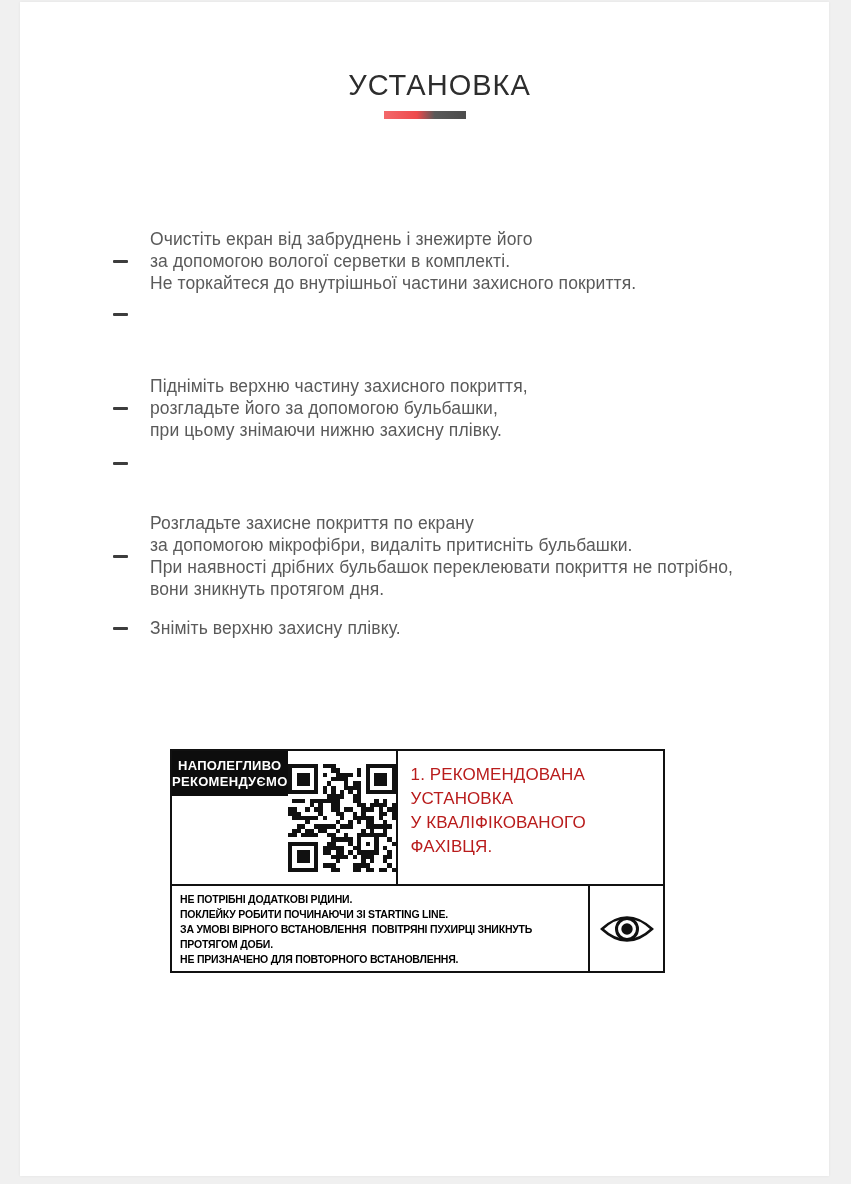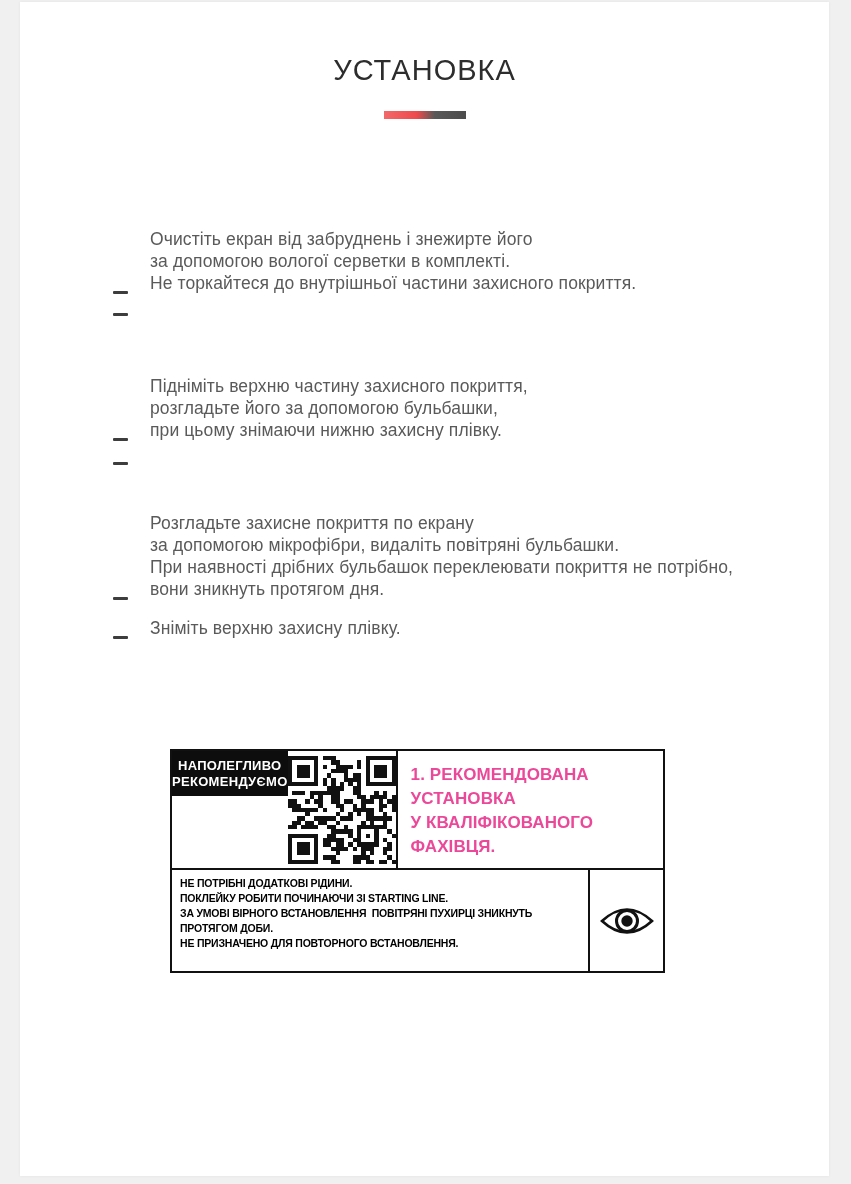--- a/index.html
+++ b/index.html
@@ -10,33 +10,33 @@
     position:relative;
     overflow:hidden;
   }
   .page{
     position:absolute;left:20px;top:2px;width:809px;height:1174px;
     background:#ffffff;
     box-shadow:0 0 3px rgba(0,0,0,0.06);
   }
   .title{
     position:absolute;left:0;top:52px;width:100%;
-    margin:0;text-align:center;
+    margin:15px;text-align:center;
     font-size:29px;font-weight:500;letter-spacing:1px;
     color:#2d2d2d;
   }
   .accent-bar{
     position:absolute;top:109px;left:50%;transform:translateX(-50%);
     width:82px;height:8px;
     background:linear-gradient(90deg,#f3686a 0%,#ee4a4c 40%,#595959 62%,#4c4c4c 100%);
   }
   .instructions{list-style:none;margin:0;padding:0;}
   .item{
     position:absolute;left:93px;right:10px;
-    display:flex;align-items:flex-end;
+    display:flex;align-items:center;
   }
   .dash{
     flex:0 0 15px;height:3px;margin-right:22px;
     background:#3d3d3d;border-radius:1px;
   }
   .item-text{
     white-space:pre-line;
     font-size:17.5px;line-height:22px;letter-spacing:0.1px;
     color:#5a5a5a;
   }
@@ -49,27 +49,27 @@
   .rec-left{flex:0 0 131px;border-right:2px solid #111;display:flex;flex-direction:row;min-height:0;}
   .rec-header{
     height:45px;background:#0d0d0d;color:#fff;
     display:flex;align-items:center;justify-content:center;text-align:center;
     font-size:13px;font-weight:bold;line-height:16px;letter-spacing:0.3px;
     white-space:pre-line;
   }
   .qr-wrap{flex:1;display:flex;align-items:center;justify-content:center;min-height:0;}
   .rec-right{flex:1;padding:12px 8px 0 13px;box-sizing:border-box;}
   .rec-point{
-    font-size:17px;font-weight:bold;line-height:24px;color:#ec4899;
+    font-size:17px;font-weight:normal;line-height:24px;color:#b91c1c;
     white-space:pre-line;letter-spacing:0.1px;
   }
   .rec-point + .rec-point{margin-top:24px;}
   .rec-bottom{flex:0 0 62px;display:flex;}
   .rec-notes{
-    flex:1;padding:6px 6px 20px 8px;box-sizing:border-box;
+    flex:1;padding:6px 6px 4px 8px;box-sizing:border-box;
     font-size:10.5px;font-weight:bold;line-height:15px;color:#000;
     white-space:pre-wrap;letter-spacing:-0.2px;
   }
   .eye-cell{
     flex:0 0 73px;border-left:2px solid #111;
     display:flex;align-items:center;justify-content:center;
   }
   #qr-svg{display:block;}
 </style>
 </head>
@@ -95,21 +95,21 @@
       <span class="item-text">Підніміть верхню частину захисного покриття,
 розгладьте його за допомогою бульбашки,
 при цьому знімаючи нижню захисну плівку.</span>
     </li>
     <li class="item" style="top:460px">
       <span class="dash"></span>
     </li>
     <li class="item" style="top:510px">
       <span class="dash"></span>
       <span class="item-text">Розгладьте захисне покриття по екрану
-за допомогою мікрофібри, видаліть повітряні бульбашки.
+за допомогою мікрофібри, видаліть притисніть бульбашки.
 При наявності дрібних бульбашок переклеювати покриття не потрібно,
 вони зникнуть протягом дня.</span>
     </li>
     <li class="item" style="top:615px">
       <span class="dash"></span>
       <span class="item-text">Зніміть верхню захисну плівку.</span>
     </li>
   </ul>
 
   <div class="rec-box">

